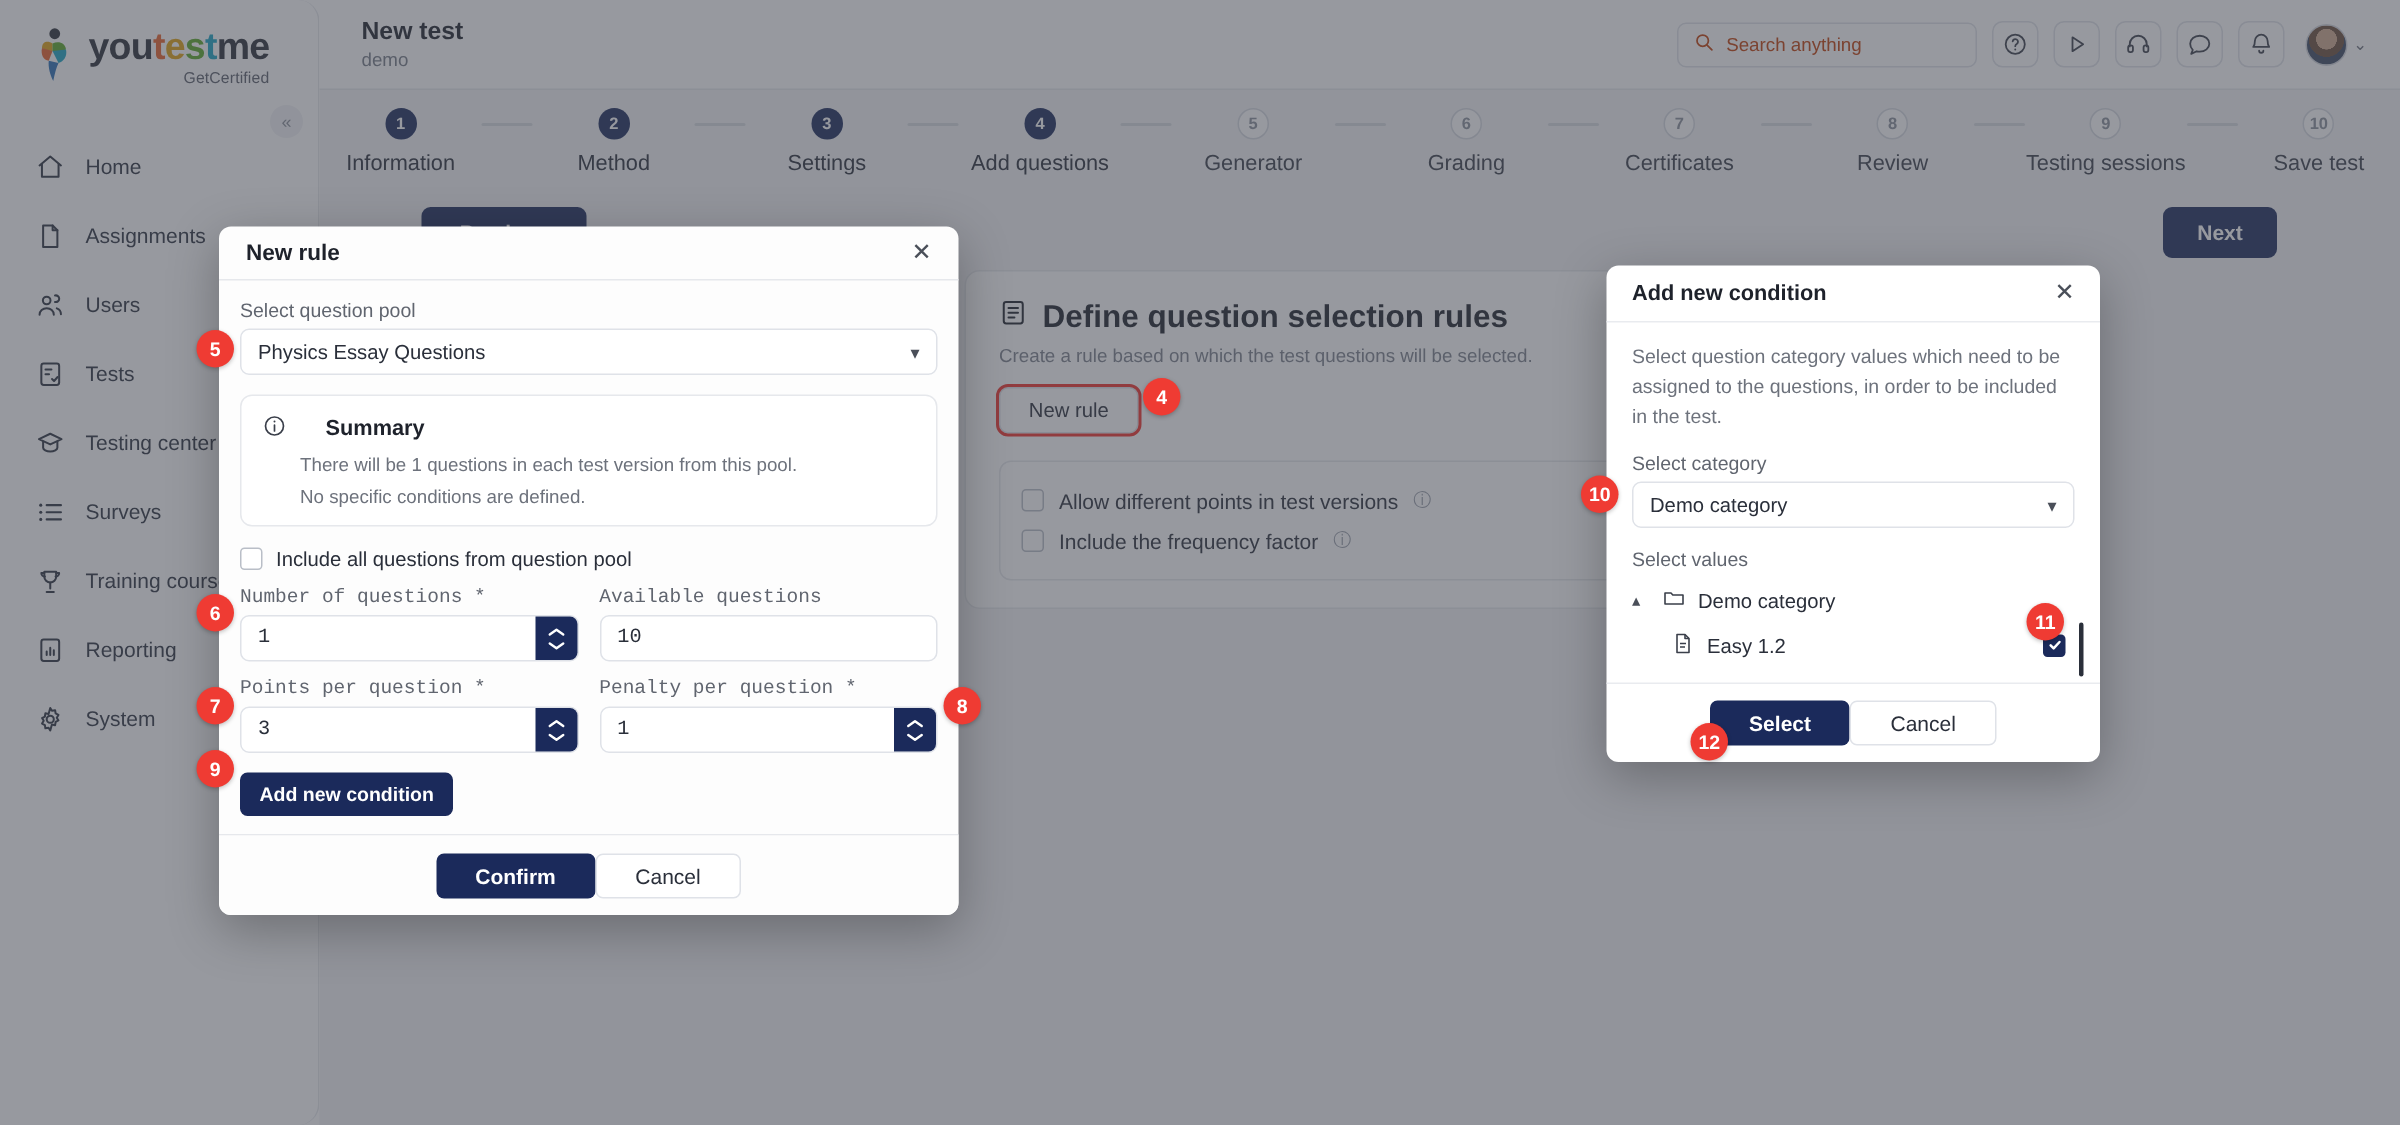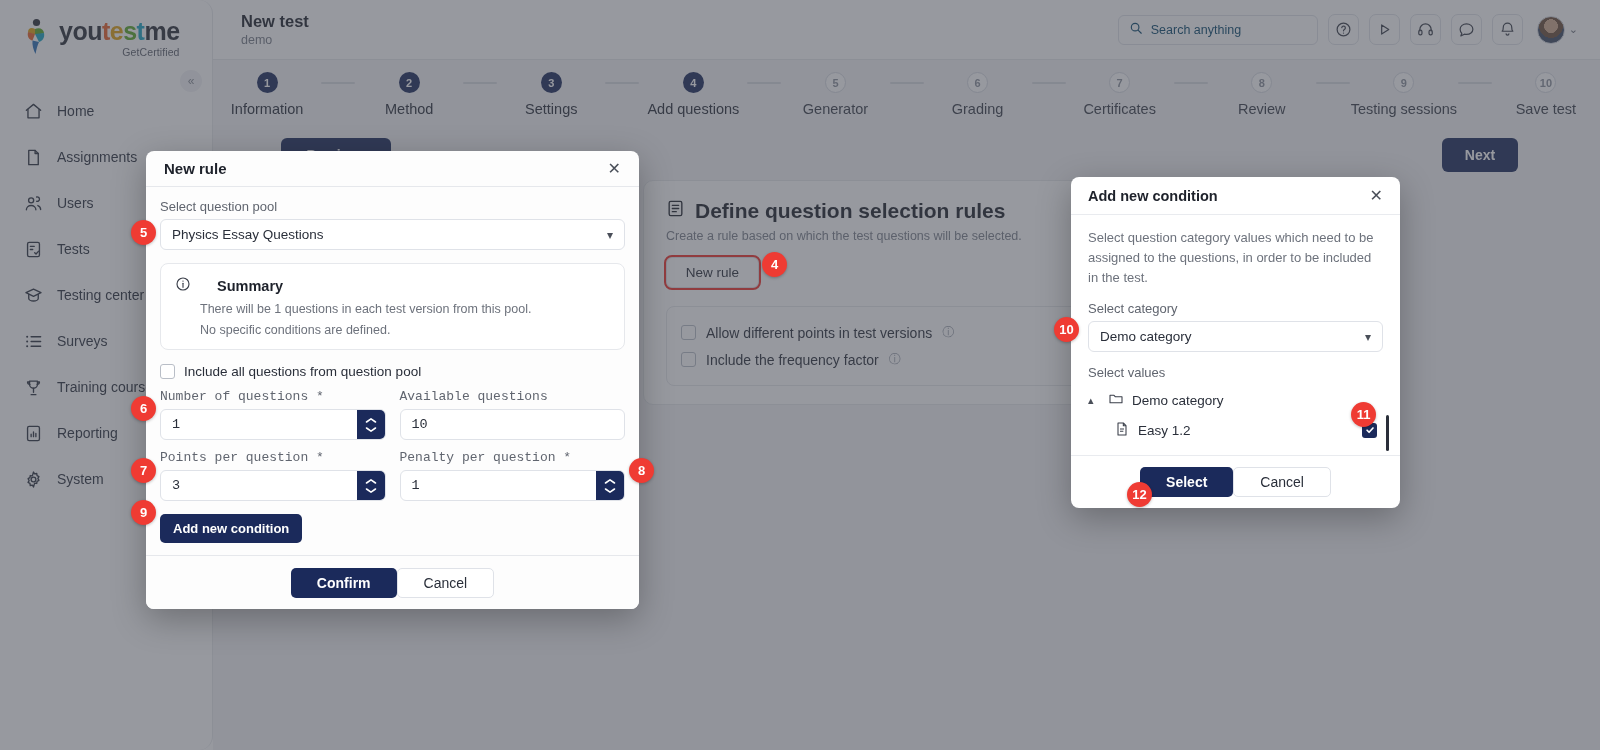--- a/index.html
+++ b/index.html
@@ -79,21 +79,21 @@
   .page-head { padding-left: 28px; }
   .page-title { font-size: 16.5px; font-weight: bold; color: #1e222b; line-height: 1.15; }
   .page-sub { font-size: 12.5px; color: #777d88; margin-top: 3px; }
   .topbar-right {
     margin-left: auto; display: flex; align-items: center;
     gap: 10px; padding-right: 22px;
   }
   .search-box {
     width: 200px; height: 30px; border: 1px solid #dfe2e8; border-radius: 6px;
     display: flex; align-items: center; gap: 8px; padding: 0 10px;
-    color: #0c4a6e; font-size: 12.5px;
+    color: #c2410c; font-size: 12.5px;
   }
   .search-box svg { width: 14px; height: 14px; flex: none; }
   .icon-btn {
     width: 31px; height: 31px; border: 1px solid #dfe2e8; border-radius: 7px;
     display: flex; align-items: center; justify-content: center;
     color: #3a3f4a; background: #fff;
   }
   .icon-btn svg { width: 17px; height: 17px; display: block; }
   .avatar-wrap { display: flex; align-items: center; gap: 4px; margin-left: 4px; }
   .avatar {

